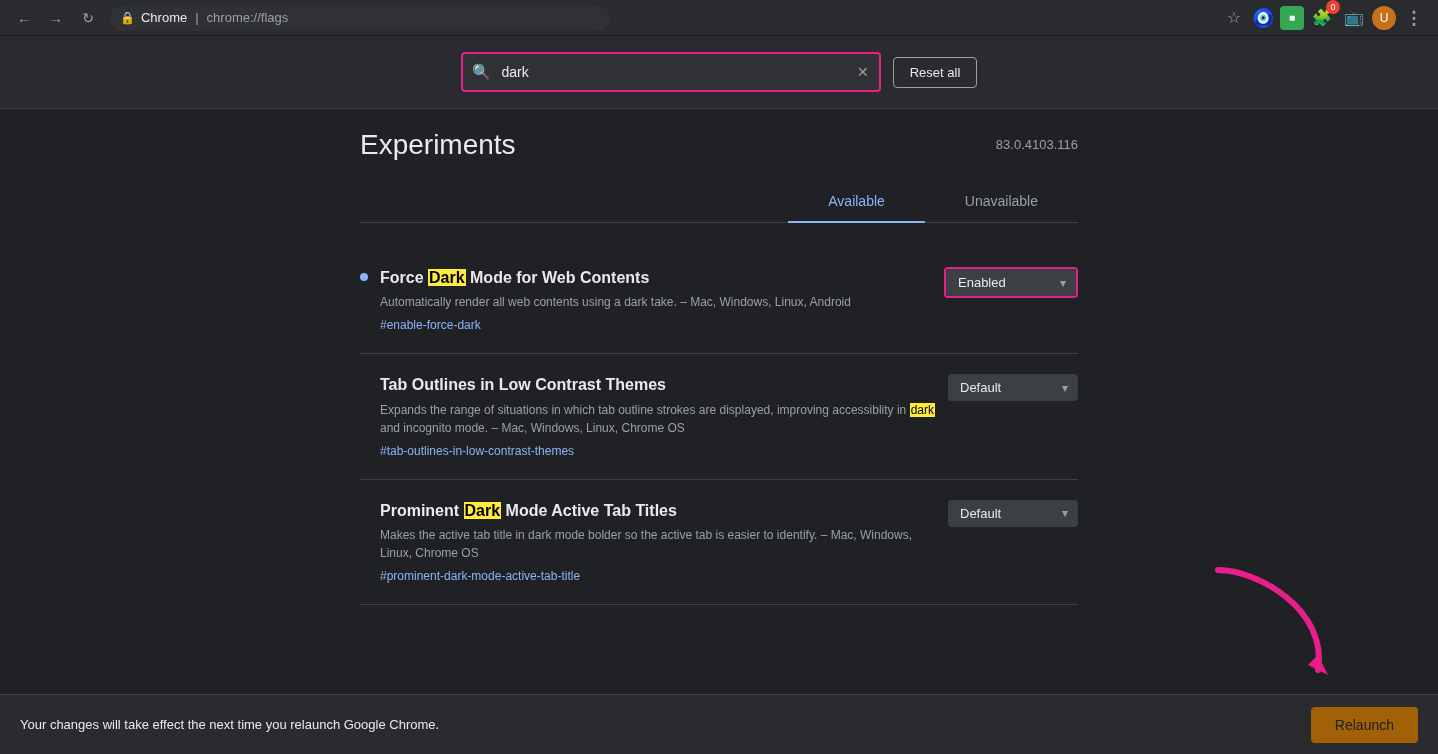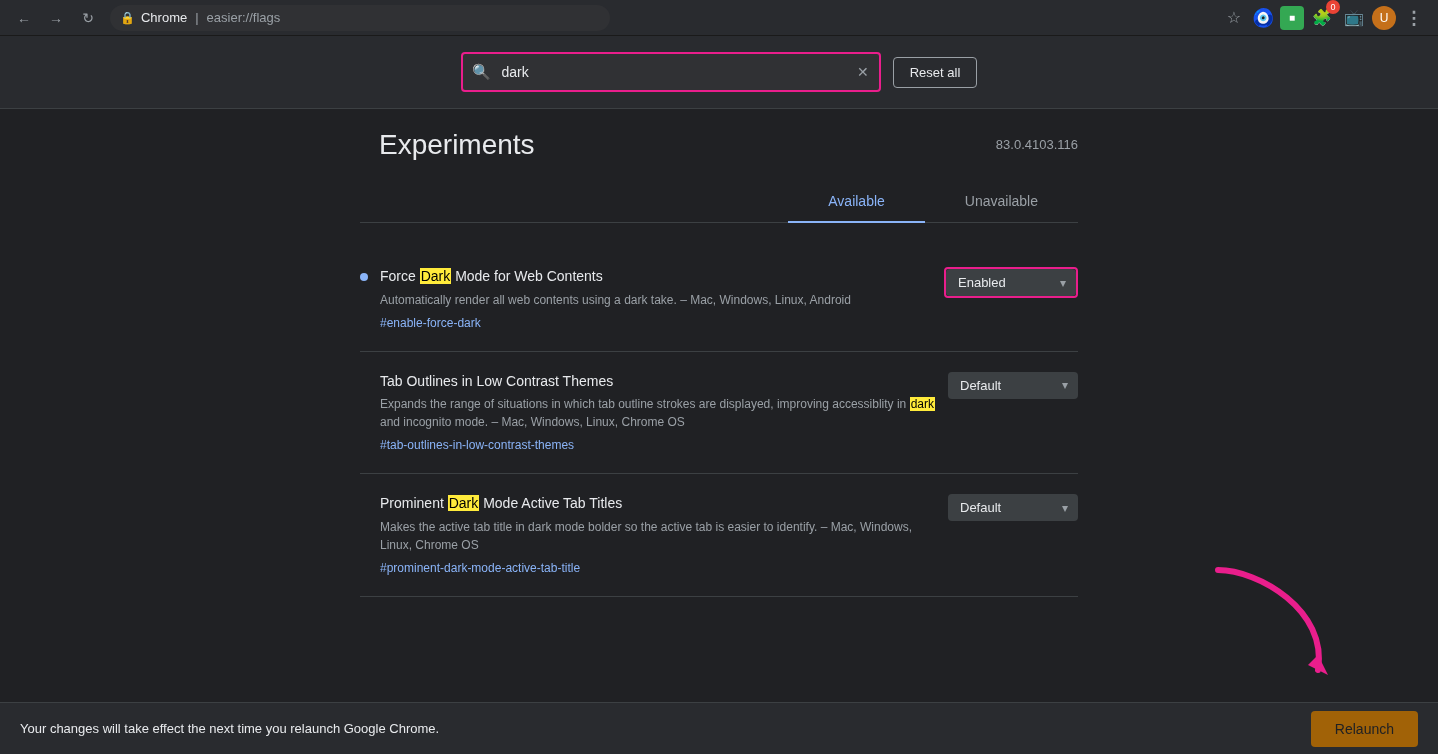--- a/index.html
+++ b/index.html
@@ -171,21 +171,20 @@
       max-width: 720px;
       margin: 0 auto;
       padding: 20px 0;
     }
 
     .experiments-header {
       display: flex;
       justify-content: space-between;
       align-items: flex-start;
       margin-bottom: 20px;
-      margin-left: 19px;
     }
     .experiments-title {
       font-size: 28px;
       font-weight: 400;
       color: #e8eaed;
     }
     .version-text {
       font-size: 13px;
       color: #9aa0a6;
       margin-top: 8px;
@@ -224,22 +223,22 @@
       height: 8px;
       border-radius: 50%;
       background: #8ab4f8;
       margin-top: 6px;
       flex-shrink: 0;
     }
     .flag-content {
       flex: 1;
     }
     .flag-title {
-      font-size: 14px;
-      font-weight: 400;
+      font-size: 16px;
+      font-weight: 700;
       color: #e8eaed;
       margin-bottom: 4px;
       line-height: 1.4;
     }
     .flag-highlight {
       background: #ffeb3b;
       color: #000;
       padding: 0 1px;
     }
     .flag-desc {
@@ -292,21 +291,21 @@
     }
 
     
     .bottom-bar {
       position: fixed;
       bottom: 0;
       left: 0;
       right: 0;
       background: #292b2f;
       padding: 0 20px;
-      height: 52px;
+      height: 60px;
       display: flex;
       align-items: center;
       justify-content: space-between;
       border-top: 1px solid #3c4043;
     }
     .bottom-message {
       font-size: 13px;
       color: #e8eaed;
     }
     .relaunch-btn {
@@ -338,21 +337,21 @@
 <div class="browser-bar">
   <div class="nav-buttons">
     <button class="nav-btn">←</button>
     <button class="nav-btn">→</button>
     <button class="nav-btn">↻</button>
   </div>
   <div class="address-bar">
     <span class="address-icon">🔒</span>
     <span class="address-text">Chrome</span>
     <span class="address-separator">|</span>
-    <span class="address-path">easier://flags</span>
+    <span class="address-path">chrome://flags</span>
   </div>
   <div class="toolbar-right">
     <button class="toolbar-btn">☆</button>
     <button class="toolbar-btn ext-btn" style="font-size:18px;">🧿</button>
     <button class="toolbar-btn ext-btn ext-green" style="border-radius:4px; width:24px; height:24px; font-size:10px; background:#34a853;">■</button>
     <div class="ext-badge" style="position:relative; display:inline-flex; align-items:center; justify-content:center;">
       <button class="toolbar-btn" style="font-size:16px;">🧩</button>
       <span class="badge-count">0</span>
     </div>
     <button class="toolbar-btn" style="font-size:16px;">📺</button>

